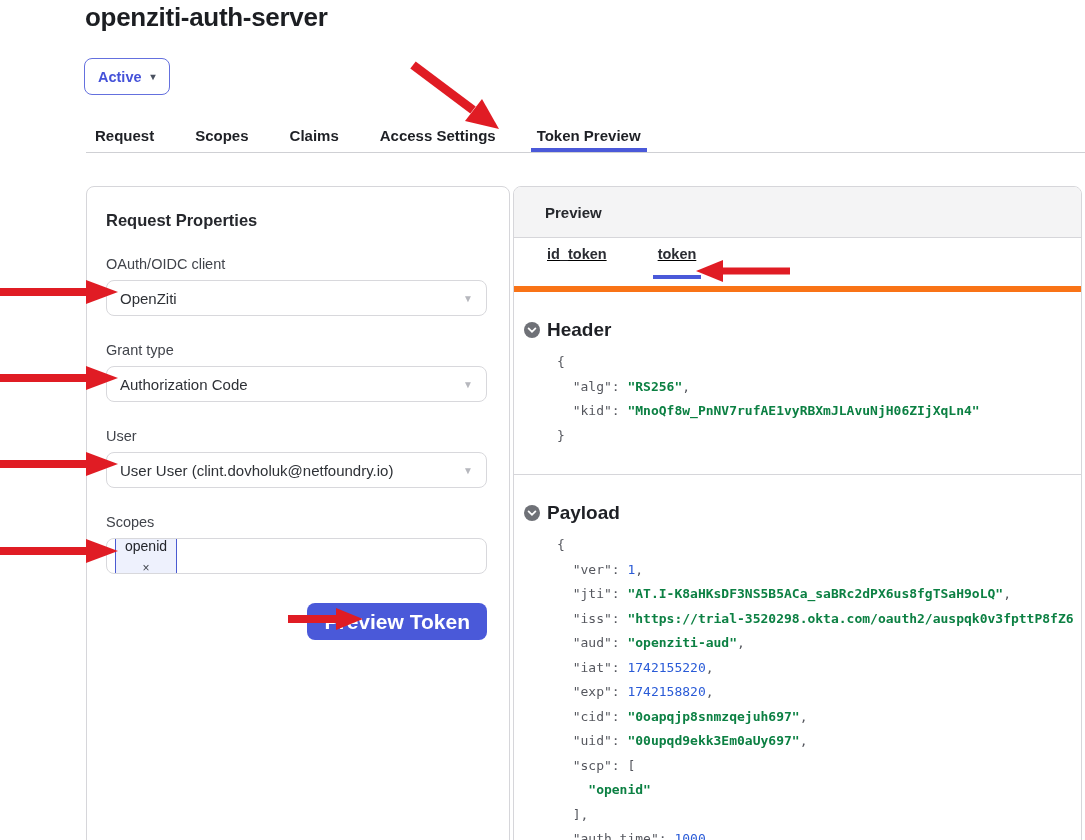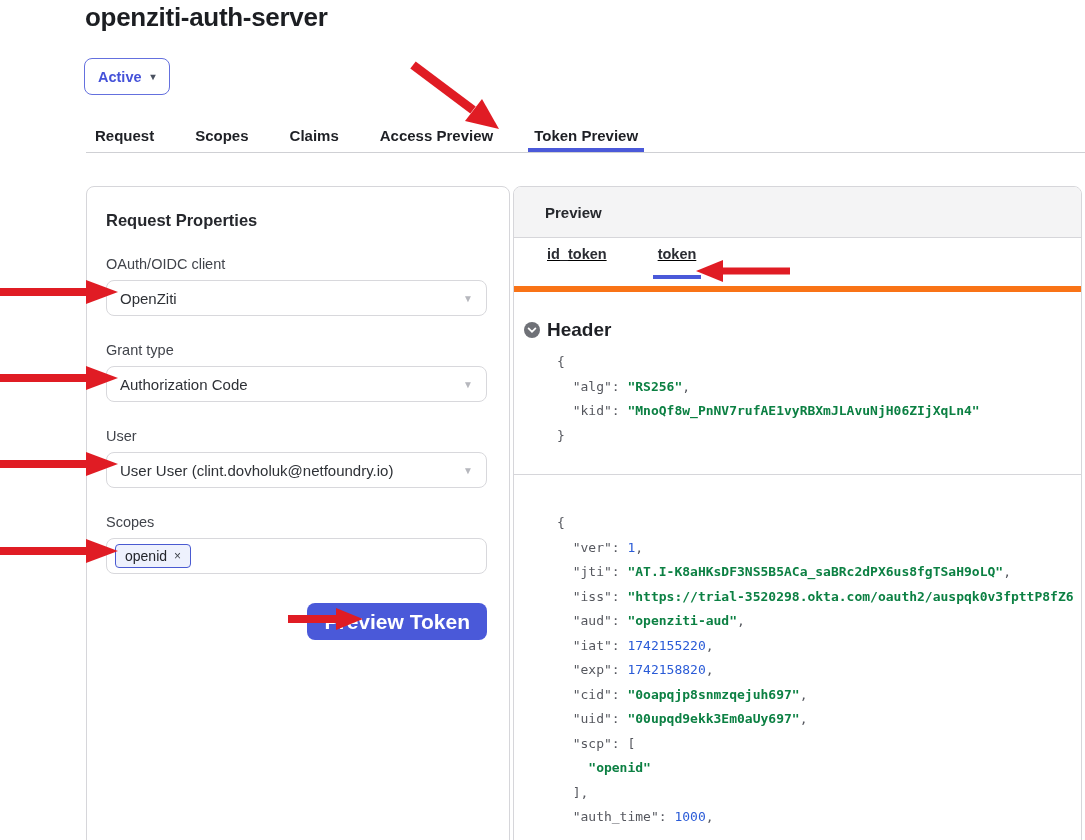--- a/index.html
+++ b/index.html
@@ -47,21 +47,21 @@
     white-space: nowrap; overflow: hidden;
   }
   .caret {
     position: absolute; right: 13px; top: 50%; transform: translateY(-50%);
     font-size: 10px; color: #b6b7bd;
   }
   .tagbox { padding-left: 8px; }
   .chip {
     display: inline-flex; align-items: center; gap: 7px;
     background: var(--chip-bg); border: 1px solid var(--chip-border); border-radius: 4px;
-    padding: 3px 9px; font-size: 14px; color: #23252b;
+    padding: 3px 9px; font-size: 14px; color: #23252b; flex-direction: column;
   }
   .chip-x { font-size: 12px; color: #3f434b; cursor: pointer; }
   .btn-row { margin-top: 29px; display: flex; justify-content: flex-end; }
   .preview-token-btn {
     background: var(--accent); color: #fff; border: none; border-radius: 8px;
     font-size: 21px; font-weight: 700; height: 37px; padding: 0 17px;
     font-family: inherit; cursor: pointer;
   }
 
   
@@ -113,21 +113,21 @@
 
   <button class="status-btn">
     <span>Active</span>
     <span class="status-caret">▾</span>
   </button>
 
   <nav class="main-tabs">
       <div class="tab">Request</div>
       <div class="tab">Scopes</div>
       <div class="tab">Claims</div>
-      <div class="tab">Access Preview</div>
+      <div class="tab">Access Settings</div>
       <div class="tab active">Token Preview</div>
     </nav>
   <div class="tabs-divider"></div>
 
   <div class="card-left">
     <h2 class="rp-heading">Request Properties</h2>
     <div id="request-fields">
         <div class="group">
           <div class="field-label">OAuth/OIDC client</div>
           <div class="select">
@@ -176,20 +176,27 @@
         <svg width="16" height="16" viewBox="0 0 16 16">
           <circle cx="8" cy="8" r="8" fill="#6f7177"></circle>
           <path d="M4.6 6.4 L8 9.8 L11.4 6.4" stroke="#fff" stroke-width="1.8" fill="none" stroke-linecap="round"></path>
         </svg>
         <span class="sec-title">Header</span>
       </div>
       <div class="code"><div class="cl"><span class="p">{</span></div><div class="cl"><span class="p">  </span><span class="k">"alg"</span><span class="p">: </span><span class="s">"RS256"</span><span class="p">,</span></div><div class="cl"><span class="p">  </span><span class="k">"kid"</span><span class="p">: </span><span class="s">"MnoQf8w_PnNV7rufAE1vyRBXmJLAvuNjH06ZIjXqLn4"</span></div><div class="cl"><span class="p">}</span></div></div>
     </section>
 
     <section class="section">
+      <div class="sec-head">
+        <svg width="16" height="16" viewBox="0 0 16 16">
+          <circle cx="8" cy="8" r="8" fill="#6f7177"></circle>
+          <path d="M4.6 6.4 L8 9.8 L11.4 6.4" stroke="#fff" stroke-width="1.8" fill="none" stroke-linecap="round"></path>
+        </svg>
+        <span class="sec-title">Payload</span>
+      </div>
       <div class="code"><div class="cl"><span class="p">{</span></div><div class="cl"><span class="p">  </span><span class="k">"ver"</span><span class="p">: </span><span class="n">1</span><span class="p">,</span></div><div class="cl"><span class="p">  </span><span class="k">"jti"</span><span class="p">: </span><span class="s">"AT.I-K8aHKsDF3NS5B5ACa_saBRc2dPX6us8fgTSaH9oLQ"</span><span class="p">,</span></div><div class="cl"><span class="p">  </span><span class="k">"iss"</span><span class="p">: </span><span class="s">"https://trial-3520298.okta.com/oauth2/auspqk0v3fpttP8fZ6</span></div><div class="cl"><span class="p">  </span><span class="k">"aud"</span><span class="p">: </span><span class="s">"openziti-aud"</span><span class="p">,</span></div><div class="cl"><span class="p">  </span><span class="k">"iat"</span><span class="p">: </span><span class="n">1742155220</span><span class="p">,</span></div><div class="cl"><span class="p">  </span><span class="k">"exp"</span><span class="p">: </span><span class="n">1742158820</span><span class="p">,</span></div><div class="cl"><span class="p">  </span><span class="k">"cid"</span><span class="p">: </span><span class="s">"0oapqjp8snmzqejuh697"</span><span class="p">,</span></div><div class="cl"><span class="p">  </span><span class="k">"uid"</span><span class="p">: </span><span class="s">"00upqd9ekk3Em0aUy697"</span><span class="p">,</span></div><div class="cl"><span class="p">  </span><span class="k">"scp"</span><span class="p">: [</span></div><div class="cl"><span class="p">    </span><span class="s">"openid"</span></div><div class="cl"><span class="p">  ],</span></div><div class="cl"><span class="p">  </span><span class="k">"auth_time"</span><span class="p">: </span><span class="n">1000</span><span class="p">,</span></div></div>
     </section>
   </div>
 
   <svg class="arrow" style="left:405px; top:55px;" width="105" height="85">
     <line class="arrow-stroke" x1="8" y1="10" x2="68" y2="55"></line>
     <polygon class="arrow-fill" points="94,74 60,66 77,44"></polygon>
   </svg>
   <svg class="arrow" style="left:0; top:280px;" width="118" height="24">
     <rect class="arrow-fill" x="0" y="8" width="86" height="8"></rect>

